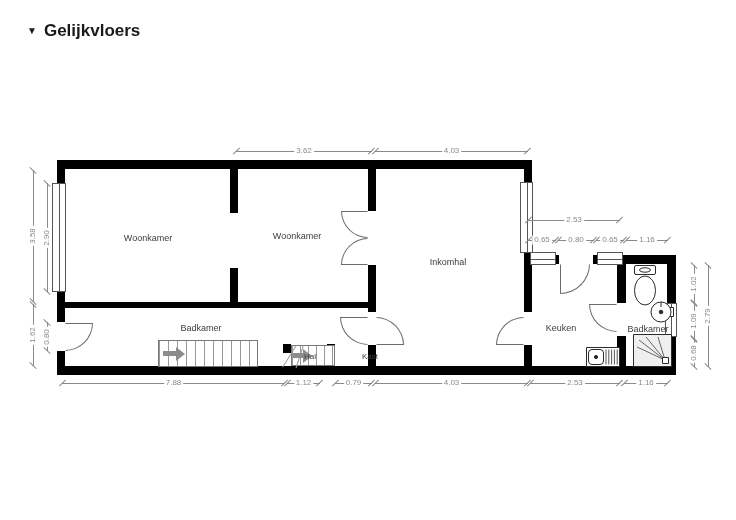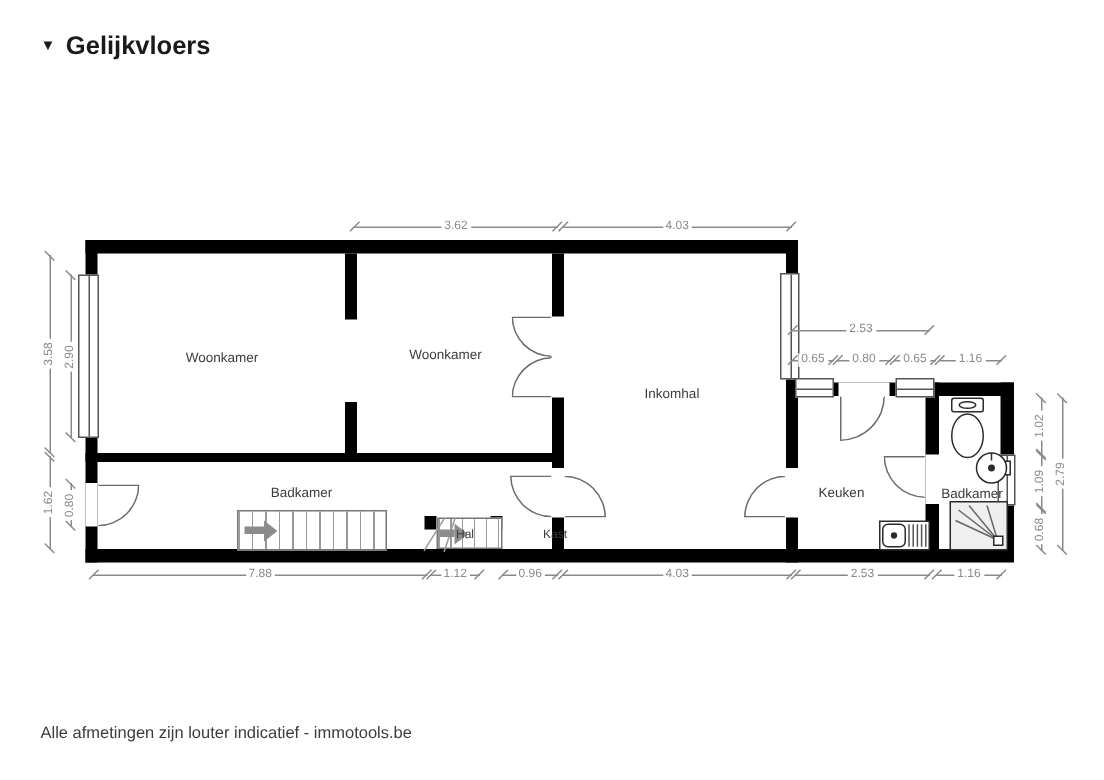--- a/index.html
+++ b/index.html
@@ -174,21 +174,21 @@
   <div class="dim dim-h" style="left:62px;top:377px;width:223px;height:12px;">
       <span class="dl"></span>
       <span class="dt">7.88</span>
     </div>
   <div class="dim dim-h" style="left:287px;top:377px;width:33px;height:12px;">
       <span class="dl"></span>
       <span class="dt">1.12</span>
     </div>
   <div class="dim dim-h" style="left:335px;top:377px;width:37px;height:12px;">
       <span class="dl"></span>
-      <span class="dt">0.96</span>
+      <span class="dt">0.79</span>
     </div>
   <div class="dim dim-h" style="left:375px;top:377px;width:153px;height:12px;">
       <span class="dl"></span>
       <span class="dt">4.03</span>
     </div>
   <div class="dim dim-h" style="left:530px;top:377px;width:90px;height:12px;">
       <span class="dl"></span>
       <span class="dt">2.53</span>
     </div>
   <div class="dim dim-h" style="left:624px;top:377px;width:44px;height:12px;">
@@ -223,14 +223,13 @@
     </div>
   <div class="dim dim-v" style="left:688px;top:339px;width:12px;height:28px;">
       <span class="dl"></span>
       <span class="dt">0.68</span>
     </div>
   <div class="dim dim-v" style="left:702px;top:265px;width:12px;height:102px;">
       <span class="dl"></span>
       <span class="dt">2.79</span>
     </div>
 
-  <div class="ftr">Alle afmetingen zijn louter indicatief - immotools.be</div>
 </div>
 
 </body></html>

